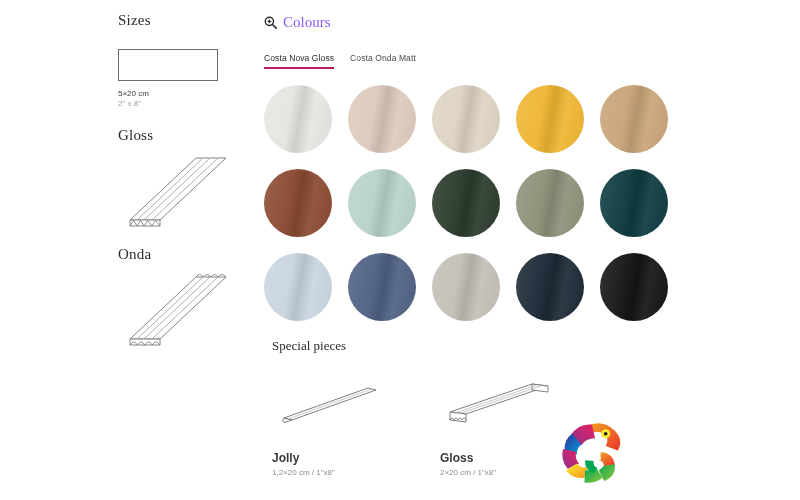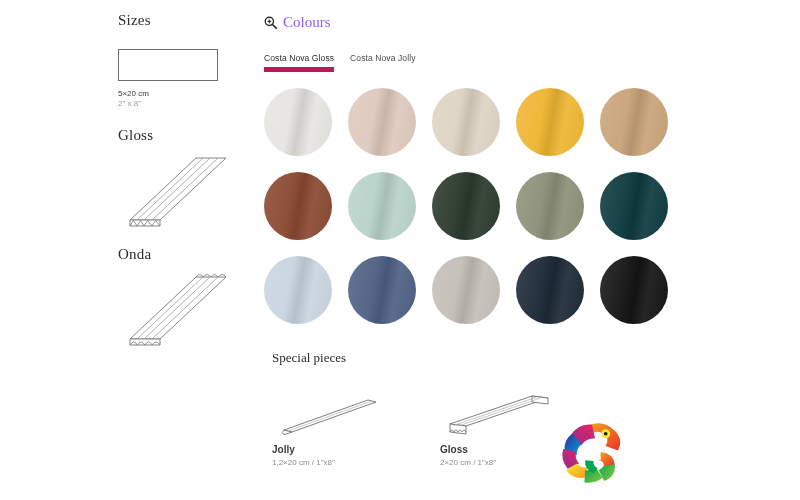--- a/index.html
+++ b/index.html
@@ -58,21 +58,21 @@
   .zoom-icon { width: 13px; height: 13px; display:block; }
 
   .tabs {
     margin-top: 22px;
     display: flex; gap: 16px;
     font-size: 8.5px;
     color: #4a4a4a;
   }
   .tab { padding-bottom: 4px; cursor: pointer; letter-spacing:.1px;}
   .tab.active {
-    border-bottom: 5px solid #be185d;
+    border-bottom: 2px solid #be185d;
     color: #2b2b2b;
   }
 
   .swatch-grid {
     margin-top: 16px;
     display: grid;
     grid-template-columns: repeat(5, 68px);
     gap: 16px 16px;
   }
   .swatch {
@@ -89,36 +89,36 @@
       rgba(255,255,255,.12) 0%,
       rgba(255,255,255,.03) 38%,
       rgba(0,0,0,.10) 52%,
       rgba(255,255,255,.07) 68%,
       rgba(0,0,0,.04) 100%);
   }
 
   
   .special {
     position: absolute;
-    left: 272px; top: 350px;
+    left: 272px; top: 338px;
     width: 420px;
   }
   .special-title {
     font-family: "Liberation Serif", serif;
     font-size: 13px; color: #2b2b2b;
   }
   .special-items {
     margin-top: 22px;
     display: flex; gap: 48px;
   }
   .special-item { width: 120px; }
   .piece-art { display:block; height: 56px; width: 120px; }
   .piece-name {
-    margin-top: 0;
-    font-size: 10px; font-weight: 700;
+    margin-top: 19px;
+    font-size: 12px; font-weight: 700;
     color: #3a3a3a;
   }
   .piece-size {
     margin-top: 3px;
     font-size: 8px; color: #8c8c8c;
   }
 
   
   .logo {
     position: absolute;
@@ -187,21 +187,21 @@
         <circle cx="6.6" cy="6.6" r="5.1" fill="none" stroke="#2b2b2b" stroke-width="1.7"></circle>
         <line x1="10.4" y1="10.4" x2="15" y2="15" stroke="#2b2b2b" stroke-width="2" stroke-linecap="round"></line>
         <line x1="4.2" y1="6.6" x2="9" y2="6.6" stroke="#2b2b2b" stroke-width="1.4"></line>
         <line x1="6.6" y1="4.2" x2="6.6" y2="9" stroke="#2b2b2b" stroke-width="1.4"></line>
       </svg>
       <span>Colours</span>
     </div>
 
     <div class="tabs">
       <div class="tab active">Costa Nova Gloss</div>
-      <div class="tab">Costa Nova Jolly</div>
+      <div class="tab">Costa Onda Matt</div>
     </div>
 
     <div class="swatch-grid" id="swatch-grid">
         <div class="swatch" style="background: rgb(230, 229, 225);"></div>
         <div class="swatch" style="background: rgb(222, 202, 190);"></div>
         <div class="swatch" style="background: rgb(222, 212, 196);"></div>
         <div class="swatch" style="background: rgb(239, 182, 51);"></div>
         <div class="swatch" style="background: rgb(201, 164, 122);"></div>
         <div class="swatch" style="background: rgb(139, 74, 50);"></div>
         <div class="swatch" style="background: rgb(185, 211, 201);"></div>

